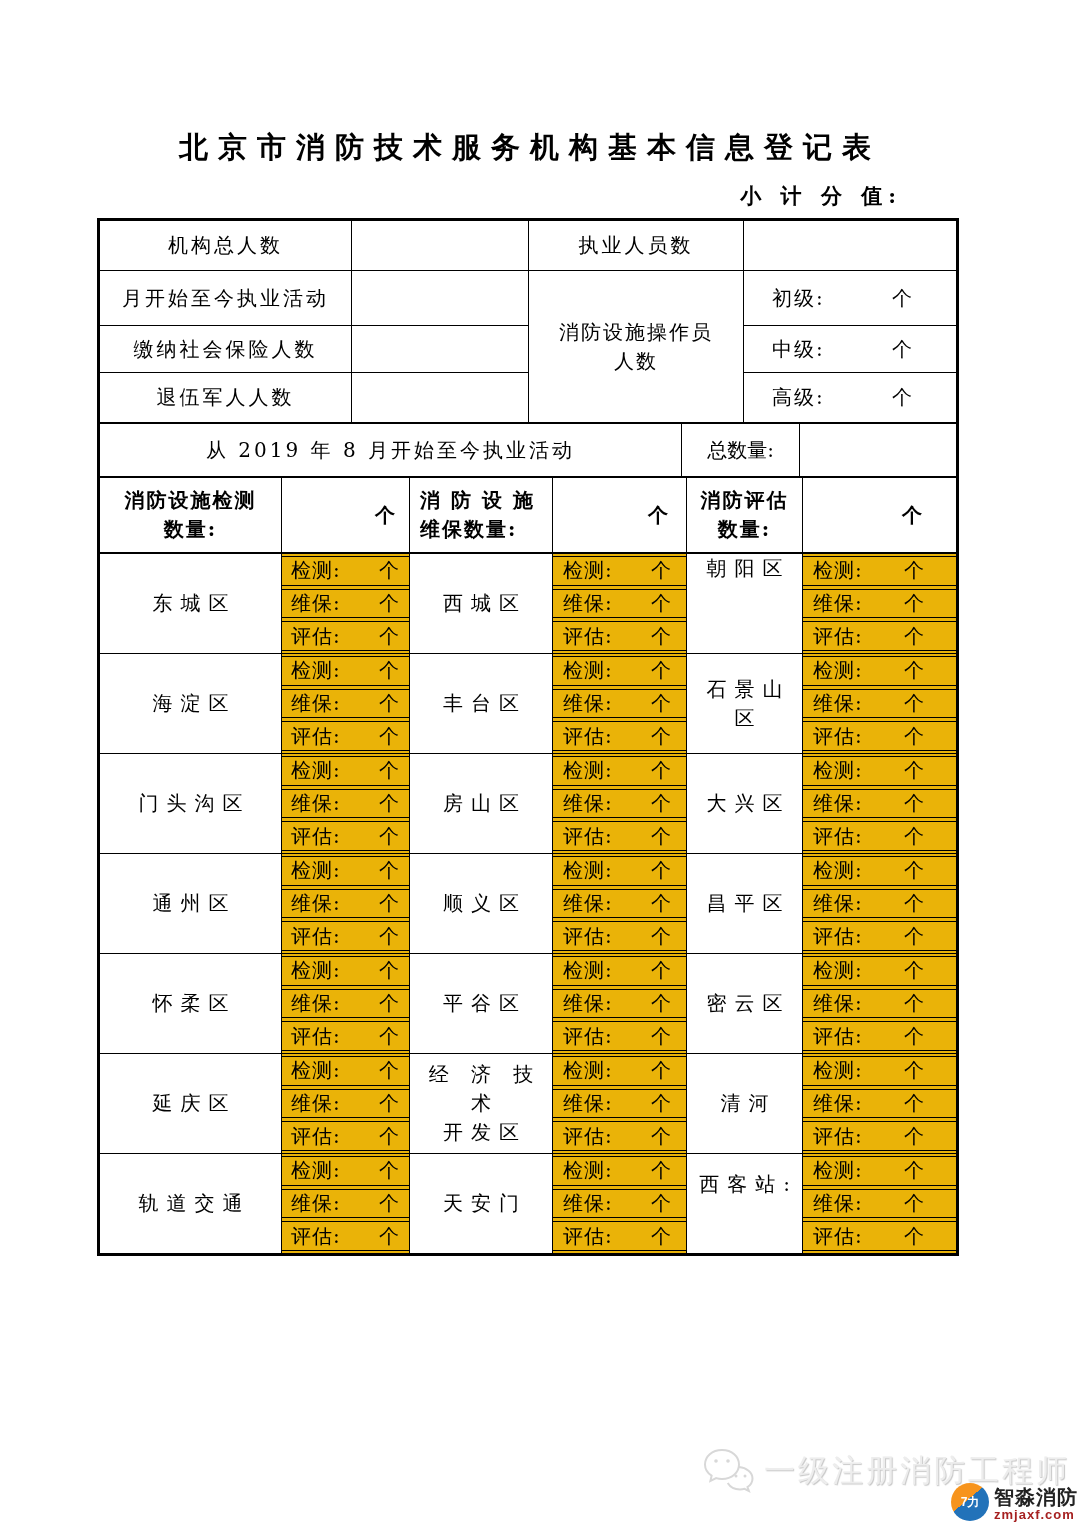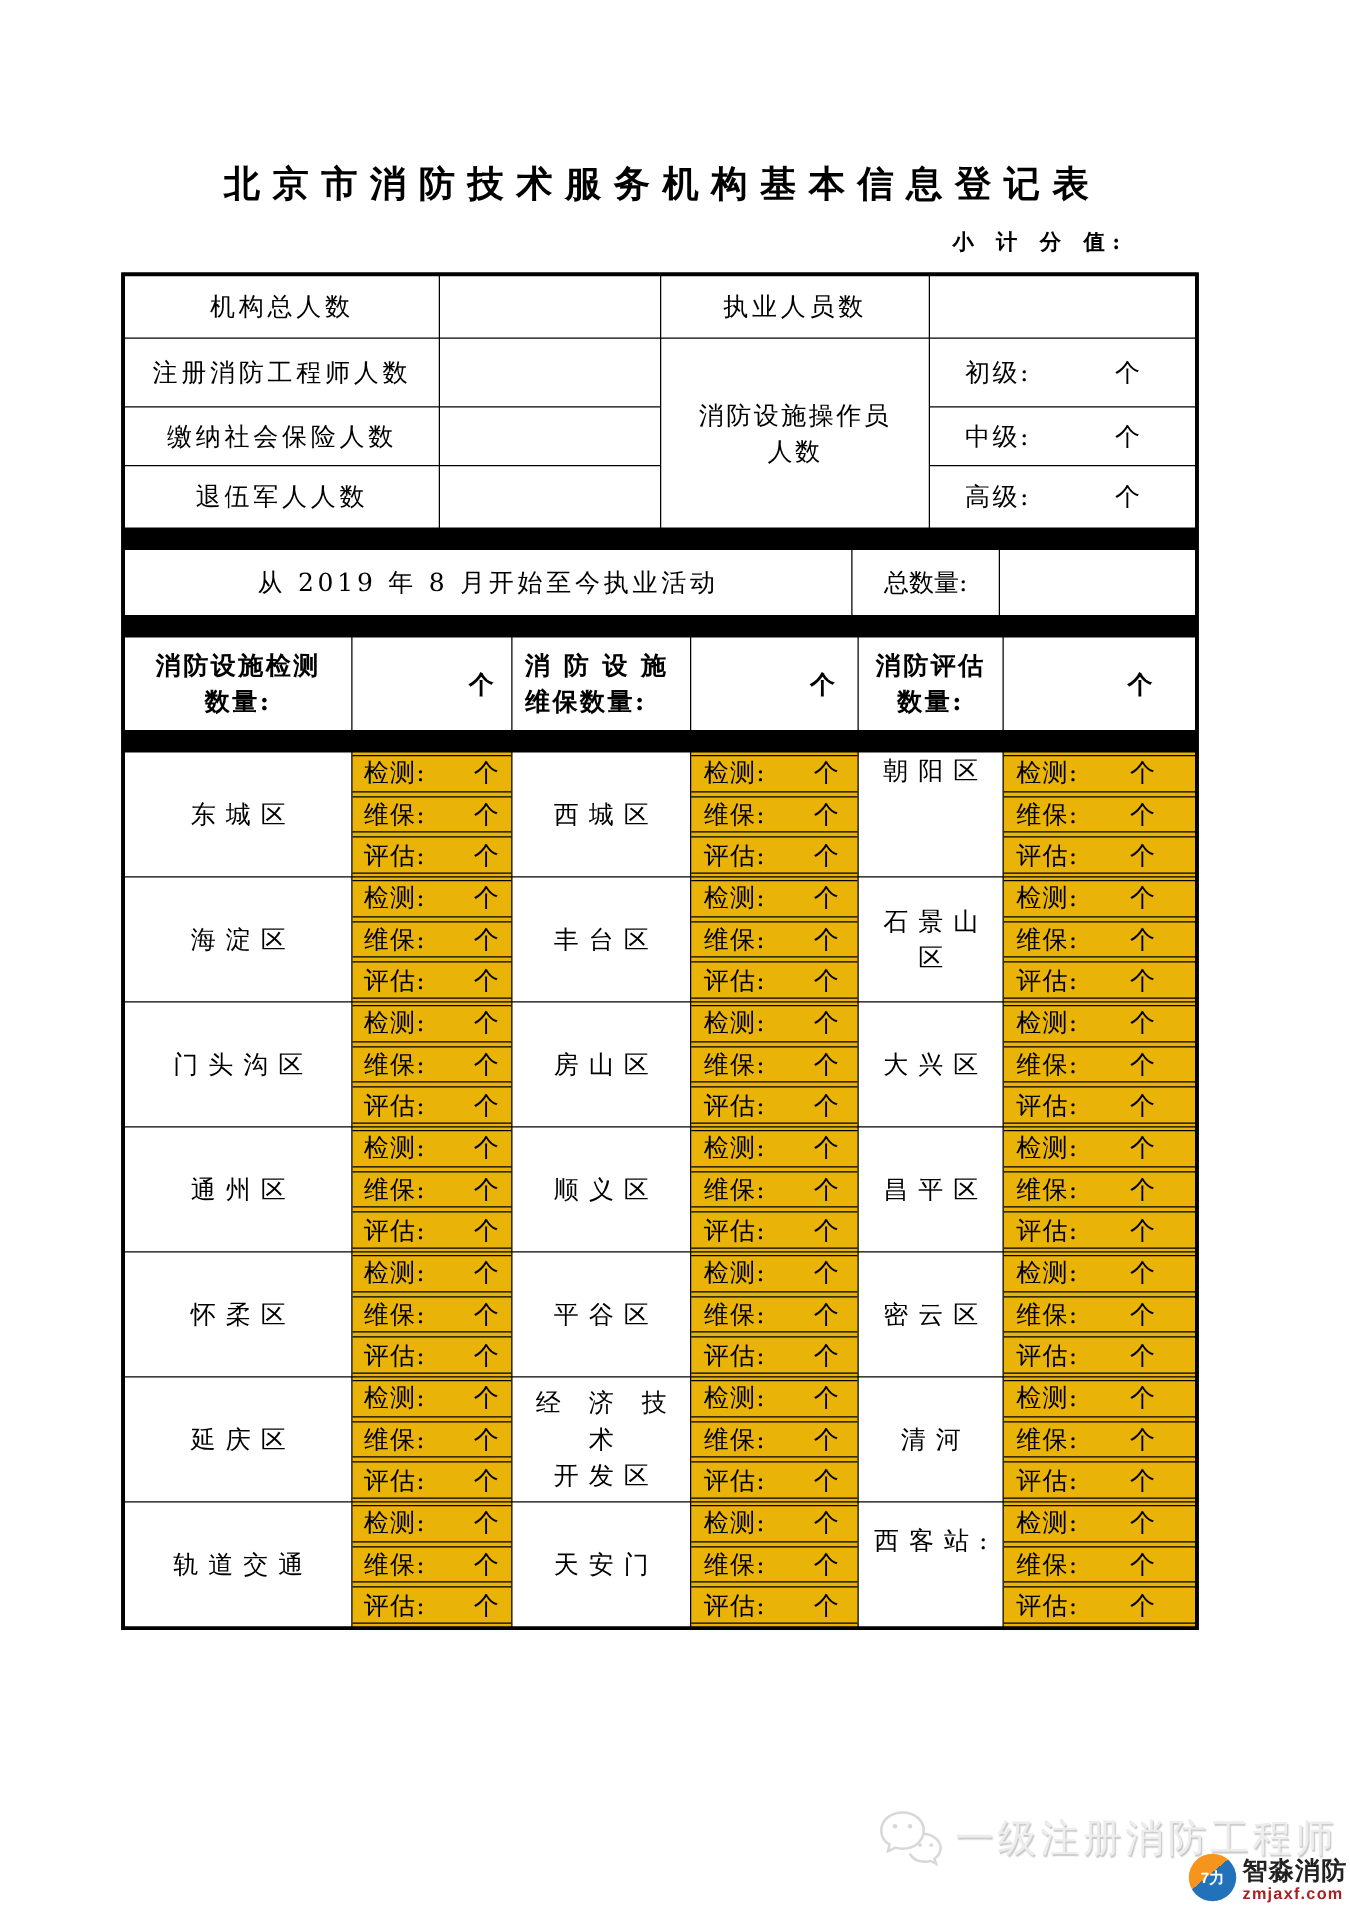--- a/index.html
+++ b/index.html
@@ -6,27 +6,27 @@
   body{
     width:1080px;height:1527px;background:#fff;position:relative;
     font-family:"DejaVu Serif","Liberation Serif",serif;color:#000;overflow:hidden;
   }
   .page-title{
     position:absolute;top:128px;left:90px;width:880px;text-align:center;
     font-size:29px;font-weight:bold;letter-spacing:10px;white-space:nowrap;
   }
   .subtitle{
     position:absolute;top:182px;left:90px;width:812px;text-align:right;
-    font-size:17px;font-weight:bold;letter-spacing:6px;
+    font-size:21px;font-weight:bold;letter-spacing:6px;
   }
   
   .tbl{
     position:absolute;top:218px;left:97px;width:856px;
     border:3px solid #000;background:#000;
-    display:flex;flex-direction:column;gap:18px;
+    display:flex;flex-direction:column;gap:2px;
   }
   .sec{display:grid;gap:1px;background:#000;}
   .secA{grid-template-columns:251px 176px 214px 1fr;grid-template-rows:49px 54px 46px 49px;}
   .secB{grid-template-columns:581px 117px 1fr;grid-template-rows:52px;}
   .secC{grid-template-columns:181px 127px 142px 133px 115px 1fr;grid-template-rows:74px;font-weight:bold;}
   .grps{display:flex;flex-direction:column;gap:1px;background:#000;}
   .grp{display:grid;grid-template-columns:181px 127px 142px 133px 115px 1fr;grid-template-rows:99px;gap:1px;background:#000;}
 
   .cell{background:#fff;display:flex;align-items:center;justify-content:center;font-size:20px;line-height:1.45;}
   .lab{letter-spacing:3px;}
@@ -69,21 +69,21 @@
 <div class="subtitle">小 计 分 值:</div>
 
 <div class="tbl">
 
   <div class="sec secA">
     <div class="cell lab">机构总人数</div>
     <div class="cell"></div>
     <div class="cell lab">执业人员数</div>
     <div class="cell"></div>
 
-    <div class="cell lab">注册消防工程师人数</div>
+    <div class="cell lab">月开始至今执业活动</div>
     <div class="cell"></div>
     <div class="cell lab pre op">消防设施操作员
 人数</div>
     <div class="cell lvl">
       <span>初级:</span>
       <span>个</span>
     </div>
 
     <div class="cell lab">缴纳社会保险人数</div>
     <div class="cell"></div>

